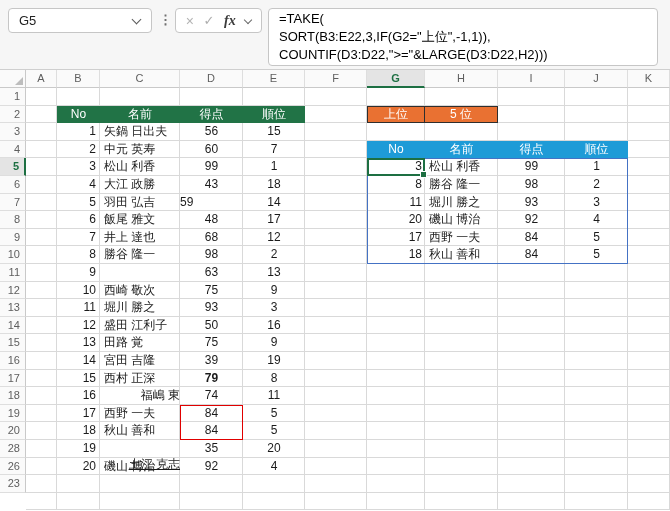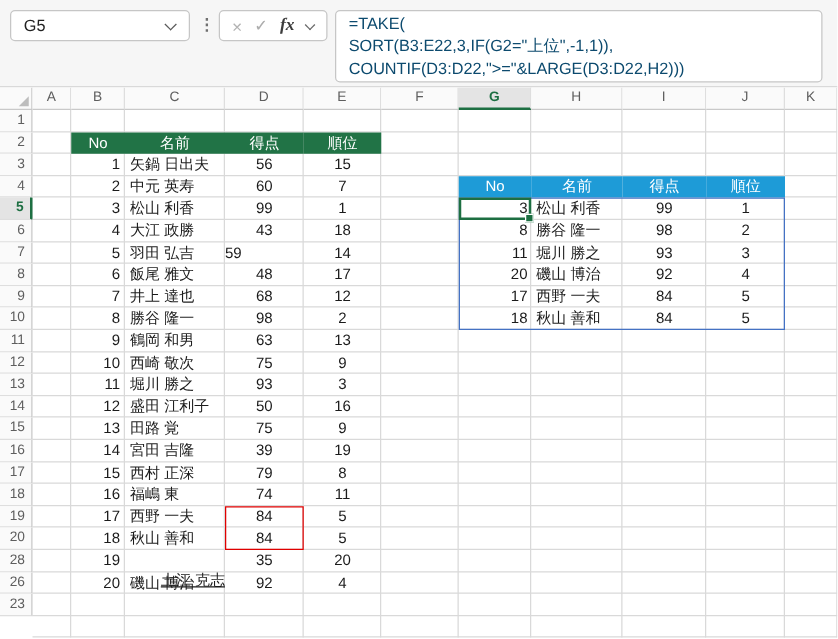--- a/index.html
+++ b/index.html
@@ -11,21 +11,21 @@
   .namebox{position:absolute;left:8px;top:8px;width:144px;height:25px;background:#fff;border:1px solid #c6c6c6;border-radius:4px;box-sizing:border-box;display:flex;align-items:center}
   .nb-text{flex:1;padding-left:10px;font-size:13px;color:#222}
   .chev{width:6px;height:6px;border-right:1.5px solid #5a5a5a;border-bottom:1.5px solid #5a5a5a;transform:rotate(45deg);margin-right:11px;margin-top:-3px}
   .nb-dots{position:absolute;left:159px;top:13px;width:12px;text-align:center;font-size:13px;font-weight:bold;color:#707070;line-height:14px}
   .fxgroup{position:absolute;left:175px;top:8px;width:87px;height:25px;background:#fff;border:1px solid #c6c6c6;border-radius:4px;box-sizing:border-box;display:flex;align-items:center;justify-content:space-evenly}
   .fx-x{color:#b3b3b3;font-size:14px;line-height:14px}
   .fx-check{color:#adadad;font-size:13px;line-height:14px}
   .fx-fx{font-family:"Liberation Serif",serif;font-style:italic;font-weight:bold;font-size:14px;color:#3c3c3c;line-height:14px}
   .fx-chev{width:5px;height:5px;border-right:1.5px solid #6a6a6a;border-bottom:1.5px solid #6a6a6a;transform:rotate(45deg);margin:0;margin-top:-2px}
   .formulabox{position:absolute;left:268px;top:8px;width:390px;height:58px;background:#fff;border:1px solid #c6c6c6;border-radius:4px;box-sizing:border-box;padding:1px 0 0 10px;overflow:hidden}
-  .fline{font-size:13px;line-height:18px;color:#0c4a6e;white-space:pre}
+  .fline{font-size:13px;line-height:18px;color:#000000;white-space:pre}
 
   
   .gridwrap{position:absolute;top:70px;left:0;width:670px;height:441px;background:#fff;overflow:hidden}
   .corner{position:absolute;left:0;top:0;width:26px;height:18px;box-sizing:border-box;background:#fafafa;border-right:1px solid #c9c9c9;border-bottom:1px solid #c9c9c9}
   .corner:after{content:"";position:absolute;right:2px;bottom:2px;width:0;height:0;border-left:8px solid transparent;border-bottom:8px solid #bdbdbd}
   .colhdr{position:absolute;top:0;height:18px;box-sizing:border-box;background:#fafafa;border-right:1px solid #dedede;border-bottom:1px solid #c9c9c9;font-size:11px;color:#5e5e5e;text-align:center;line-height:17px}
   .colhdr.sel{background:#e4e4e4;font-weight:bold}
   .rowhdr{position:absolute;left:0;width:26px;box-sizing:border-box;background:#fafafa;border-right:1px solid #c9c9c9;border-bottom:1px solid #dedede;font-size:11px;color:#5e5e5e;text-align:right;padding-right:5px}
   .rowhdr.sel{background:#e4e4e4;font-weight:bold}
   .vline{position:absolute;width:1px;background:#d9d9d9}
@@ -162,21 +162,20 @@
       <div class="cell" style="left: 243px; top: 141.2px; width: 62px; height: 17.6px; line-height: 17.6px; text-align: center;">17</div>
       <div class="cell" style="left: 57px; top: 158.8px; width: 43px; height: 17.6px; line-height: 17.6px; text-align: right; padding-right: 4px;">7</div>
       <div class="cell" style="left: 100px; top: 158.8px; width: 80px; height: 17.6px; line-height: 17.6px; text-align: left; padding-left: 4px;">井上 達也</div>
       <div class="cell" style="left: 180px; top: 158.8px; width: 63px; height: 17.6px; line-height: 17.6px; text-align: center;">68</div>
       <div class="cell" style="left: 243px; top: 158.8px; width: 62px; height: 17.6px; line-height: 17.6px; text-align: center;">12</div>
       <div class="cell" style="left: 57px; top: 176.4px; width: 43px; height: 17.6px; line-height: 17.6px; text-align: right; padding-right: 4px;">8</div>
       <div class="cell" style="left: 100px; top: 176.4px; width: 80px; height: 17.6px; line-height: 17.6px; text-align: left; padding-left: 4px;">勝谷 隆一</div>
       <div class="cell" style="left: 180px; top: 176.4px; width: 63px; height: 17.6px; line-height: 17.6px; text-align: center;">98</div>
       <div class="cell" style="left: 243px; top: 176.4px; width: 62px; height: 17.6px; line-height: 17.6px; text-align: center;">2</div>
       <div class="cell" style="left: 57px; top: 194px; width: 43px; height: 17.6px; line-height: 17.6px; text-align: right; padding-right: 4px;">9</div>
-      <div class="cell" style="left: 100px; top: 194px; width: 80px; height: 17.6px; line-height: 17.6px; text-align: left; padding-left: 4px;">鶴岡 和男</div>
       <div class="cell" style="left: 180px; top: 194px; width: 63px; height: 17.6px; line-height: 17.6px; text-align: center;">63</div>
       <div class="cell" style="left: 243px; top: 194px; width: 62px; height: 17.6px; line-height: 17.6px; text-align: center;">13</div>
       <div class="cell" style="left: 57px; top: 211.6px; width: 43px; height: 17.6px; line-height: 17.6px; text-align: right; padding-right: 4px;">10</div>
       <div class="cell" style="left: 100px; top: 211.6px; width: 80px; height: 17.6px; line-height: 17.6px; text-align: left; padding-left: 4px;">西崎 敬次</div>
       <div class="cell" style="left: 180px; top: 211.6px; width: 63px; height: 17.6px; line-height: 17.6px; text-align: center;">75</div>
       <div class="cell" style="left: 243px; top: 211.6px; width: 62px; height: 17.6px; line-height: 17.6px; text-align: center;">9</div>
       <div class="cell" style="left: 57px; top: 229.2px; width: 43px; height: 17.6px; line-height: 17.6px; text-align: right; padding-right: 4px;">11</div>
       <div class="cell" style="left: 100px; top: 229.2px; width: 80px; height: 17.6px; line-height: 17.6px; text-align: left; padding-left: 4px;">堀川 勝之</div>
       <div class="cell" style="left: 180px; top: 229.2px; width: 63px; height: 17.6px; line-height: 17.6px; text-align: center;">93</div>
       <div class="cell" style="left: 243px; top: 229.2px; width: 62px; height: 17.6px; line-height: 17.6px; text-align: center;">3</div>
@@ -187,42 +186,46 @@
       <div class="cell" style="left: 57px; top: 264.4px; width: 43px; height: 17.6px; line-height: 17.6px; text-align: right; padding-right: 4px;">13</div>
       <div class="cell" style="left: 100px; top: 264.4px; width: 80px; height: 17.6px; line-height: 17.6px; text-align: left; padding-left: 4px;">田路 覚</div>
       <div class="cell" style="left: 180px; top: 264.4px; width: 63px; height: 17.6px; line-height: 17.6px; text-align: center;">75</div>
       <div class="cell" style="left: 243px; top: 264.4px; width: 62px; height: 17.6px; line-height: 17.6px; text-align: center;">9</div>
       <div class="cell" style="left: 57px; top: 282px; width: 43px; height: 17.6px; line-height: 17.6px; text-align: right; padding-right: 4px;">14</div>
       <div class="cell" style="left: 100px; top: 282px; width: 80px; height: 17.6px; line-height: 17.6px; text-align: left; padding-left: 4px;">宮田 吉隆</div>
       <div class="cell" style="left: 180px; top: 282px; width: 63px; height: 17.6px; line-height: 17.6px; text-align: center;">39</div>
       <div class="cell" style="left: 243px; top: 282px; width: 62px; height: 17.6px; line-height: 17.6px; text-align: center;">19</div>
       <div class="cell" style="left: 57px; top: 299.6px; width: 43px; height: 17.6px; line-height: 17.6px; text-align: right; padding-right: 4px;">15</div>
       <div class="cell" style="left: 100px; top: 299.6px; width: 80px; height: 17.6px; line-height: 17.6px; text-align: left; padding-left: 4px;">西村 正深</div>
-      <div class="cell" style="left: 180px; top: 299.6px; width: 63px; height: 17.6px; line-height: 17.6px; text-align: center;">79</div>
+      <div class="cell" style="left: 180px; top: 299.6px; width: 63px; height: 17.6px; line-height: 17.6px; text-align: center; font-weight: bold;">79</div>
       <div class="cell" style="left: 243px; top: 299.6px; width: 62px; height: 17.6px; line-height: 17.6px; text-align: center;">8</div>
       <div class="cell" style="left: 57px; top: 317.2px; width: 43px; height: 17.6px; line-height: 17.6px; text-align: right; padding-right: 4px;">16</div>
-      <div class="cell" style="left: 100px; top: 317.2px; width: 80px; height: 17.6px; line-height: 17.6px; text-align: left; padding-left: 4px;">福嶋 東</div>
+      <div class="cell" style="left: 100px; top: 317.2px; width: 80px; height: 17.6px; line-height: 17.6px; text-align: right; padding-left: 4px;">福嶋 東</div>
       <div class="cell" style="left: 180px; top: 317.2px; width: 63px; height: 17.6px; line-height: 17.6px; text-align: center;">74</div>
       <div class="cell" style="left: 243px; top: 317.2px; width: 62px; height: 17.6px; line-height: 17.6px; text-align: center;">11</div>
       <div class="cell" style="left: 57px; top: 334.8px; width: 43px; height: 17.6px; line-height: 17.6px; text-align: right; padding-right: 4px;">17</div>
       <div class="cell" style="left: 100px; top: 334.8px; width: 80px; height: 17.6px; line-height: 17.6px; text-align: left; padding-left: 4px;">西野 一夫</div>
       <div class="cell" style="left: 180px; top: 334.8px; width: 63px; height: 17.6px; line-height: 17.6px; text-align: center;">84</div>
       <div class="cell" style="left: 243px; top: 334.8px; width: 62px; height: 17.6px; line-height: 17.6px; text-align: center;">5</div>
       <div class="cell" style="left: 57px; top: 352.4px; width: 43px; height: 17.6px; line-height: 17.6px; text-align: right; padding-right: 4px;">18</div>
       <div class="cell" style="left: 100px; top: 352.4px; width: 80px; height: 17.6px; line-height: 17.6px; text-align: left; padding-left: 4px;">秋山 善和</div>
       <div class="cell" style="left: 180px; top: 352.4px; width: 63px; height: 17.6px; line-height: 17.6px; text-align: center;">84</div>
       <div class="cell" style="left: 243px; top: 352.4px; width: 62px; height: 17.6px; line-height: 17.6px; text-align: center;">5</div>
       <div class="cell" style="left: 57px; top: 370px; width: 43px; height: 17.6px; line-height: 17.6px; text-align: right; padding-right: 4px;">19</div>
       <div class="cell" style="left: 100px; top: 386px; width: 80px; height: 17.6px; line-height: 17.6px; text-align: right; padding-left: 4px; text-decoration: underline;">土江 克志</div>
       <div class="cell" style="left: 180px; top: 370px; width: 63px; height: 17.6px; line-height: 17.6px; text-align: center;">35</div>
       <div class="cell" style="left: 243px; top: 370px; width: 62px; height: 17.6px; line-height: 17.6px; text-align: center;">20</div>
       <div class="cell" style="left: 57px; top: 387.6px; width: 43px; height: 17.6px; line-height: 17.6px; text-align: right; padding-right: 4px;">20</div>
       <div class="cell" style="left: 100px; top: 387.6px; width: 80px; height: 17.6px; line-height: 17.6px; text-align: left; padding-left: 4px;">磯山 博治</div>
       <div class="cell" style="left: 180px; top: 387.6px; width: 63px; height: 17.6px; line-height: 17.6px; text-align: center;">92</div>
       <div class="cell" style="left: 243px; top: 387.6px; width: 62px; height: 17.6px; line-height: 17.6px; text-align: center;">4</div>
+      <div class="ctrl" style="left: 367px; top: 35.6px; width: 131px; height: 17.6px; border: 1px solid rgb(46, 46, 46);">
+        <div class="ctrlcell" style="width: 57px; border-right: 1px solid rgb(46, 46, 46); background: rgb(233, 113, 50); line-height: 15.6px;">上位</div>
+        <div class="ctrlcell" style="flex: 1 1 0%; background: rgb(233, 113, 50); line-height: 15.6px;">5 位</div>
+      </div>
       <div class="cell" style="left: 367px; top: 70.8px; width: 58px; height: 17.6px; line-height: 17.6px; background: rgb(30, 155, 215); color: rgb(255, 255, 255); text-align: center;">No</div>
       <div class="cell" style="left: 425px; top: 70.8px; width: 73px; height: 17.6px; line-height: 17.6px; background: rgb(30, 155, 215); color: rgb(255, 255, 255); text-align: center;">名前</div>
       <div class="cell" style="left: 498px; top: 70.8px; width: 67px; height: 17.6px; line-height: 17.6px; background: rgb(30, 155, 215); color: rgb(255, 255, 255); text-align: center;">得点</div>
       <div class="cell" style="left: 565px; top: 70.8px; width: 63px; height: 17.6px; line-height: 17.6px; background: rgb(30, 155, 215); color: rgb(255, 255, 255); text-align: center;">順位</div>
       <div class="cell" style="left: 367px; top: 88.4px; width: 58px; height: 17.6px; line-height: 17.6px; text-align: right; padding-right: 3px;">3</div>
       <div class="cell" style="left: 425px; top: 88.4px; width: 73px; height: 17.6px; line-height: 17.6px; text-align: left; padding-left: 4px;">松山 利香</div>
       <div class="cell" style="left: 498px; top: 88.4px; width: 67px; height: 17.6px; line-height: 17.6px; text-align: center;">99</div>
       <div class="cell" style="left: 565px; top: 88.4px; width: 63px; height: 17.6px; line-height: 17.6px; text-align: center;">1</div>
       <div class="cell" style="left: 367px; top: 106px; width: 58px; height: 17.6px; line-height: 17.6px; text-align: right; padding-right: 3px;">8</div>
       <div class="cell" style="left: 425px; top: 106px; width: 73px; height: 17.6px; line-height: 17.6px; text-align: left; padding-left: 4px;">勝谷 隆一</div>

